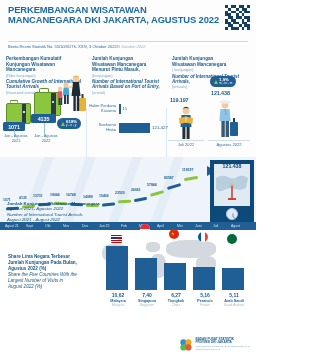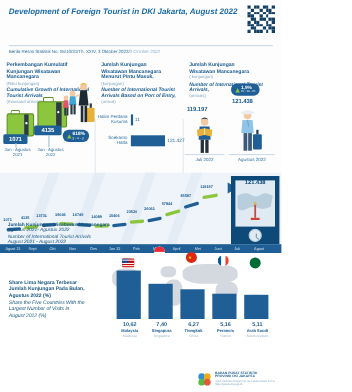--- a/index.html
+++ b/index.html
@@ -109,21 +109,24 @@
   .logo-mark { width:14px; height:14px; position:relative; }
   .logo-txt { font-size:3.1px; font-weight:bold; color:#1a5c90; line-height:3.6px; }
   .logo-txt .small { font-weight:normal; font-size:2.4px; color:#7fa5c0; }
 </style>
 </head>
 <body>
 
 <div class="page">
 
   <div class="header">
-    <div class="h-sub">Development of Foreign Tourist in DKI Jakarta, August 2022</div>
+    <div class="h-title">
+      <div>PERKEMBANGAN WISATAWAN</div>
+      <div>MANCANEGARA DKI JAKARTA, AGUSTUS 2022</div>
+    </div>
     <div class="h-rule"></div>
     <div class="h-brs">
       <span>Berita Resmi Statistik No. 55/10/31/Th. XXIV, 3 Oktober 2022/</span><i>3 October 2022</i>
     </div>
     <div class="qr">
       <span></span>
         <span class="o"></span>
         <span></span>
         <span></span>
         <span class="o"></span>

